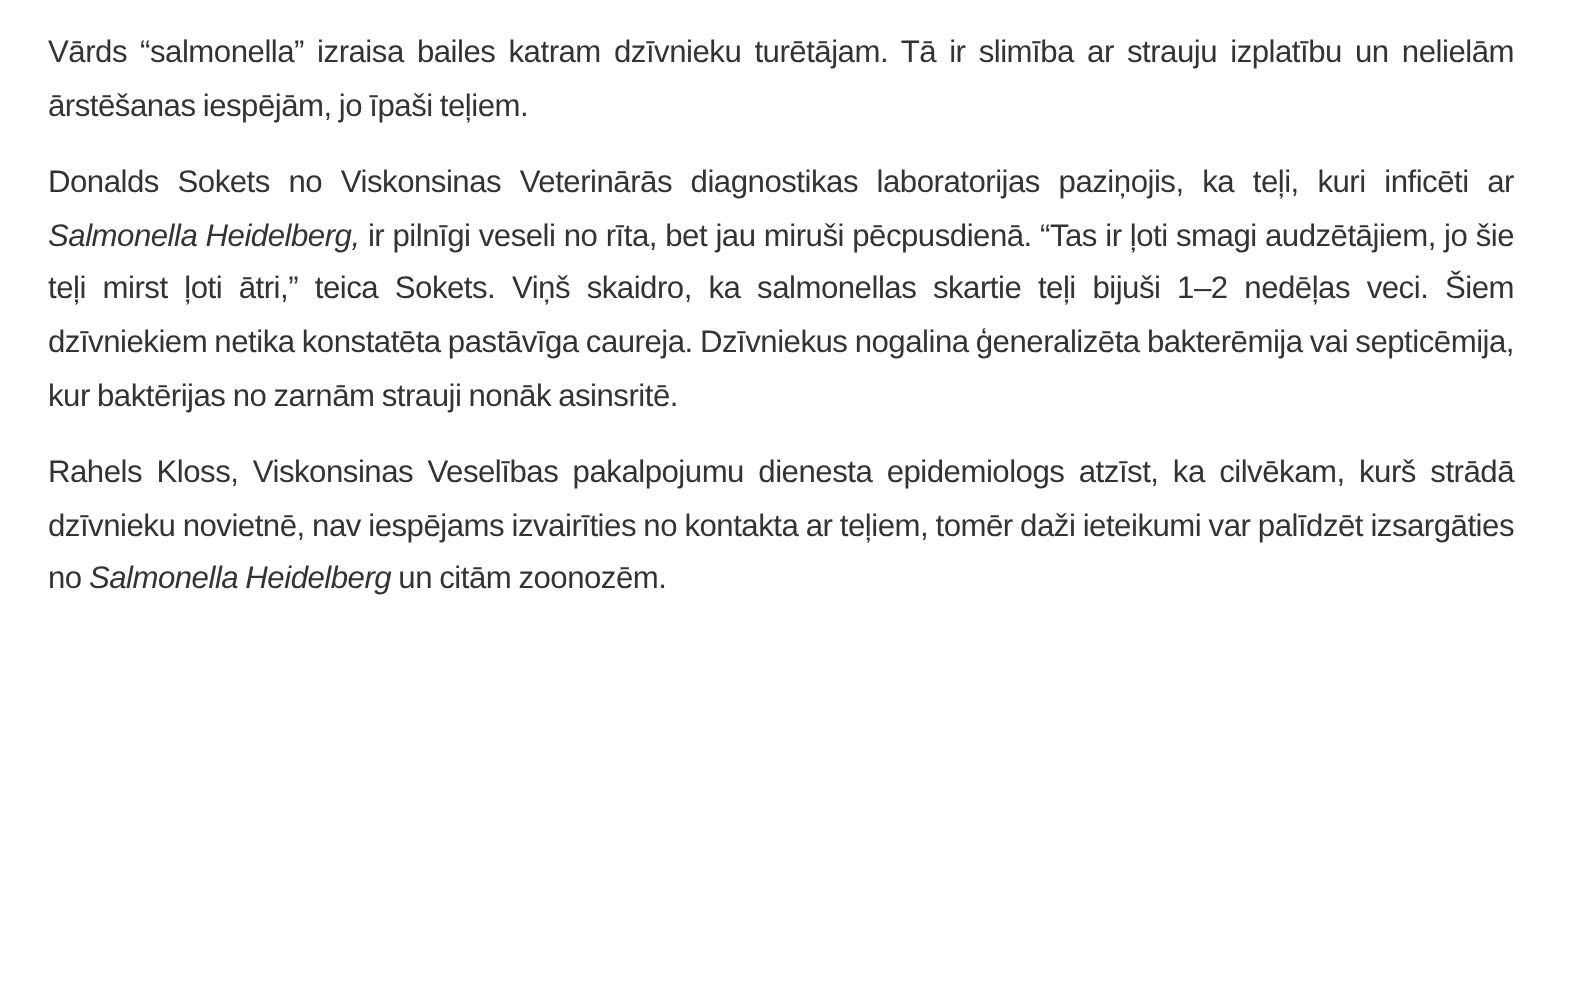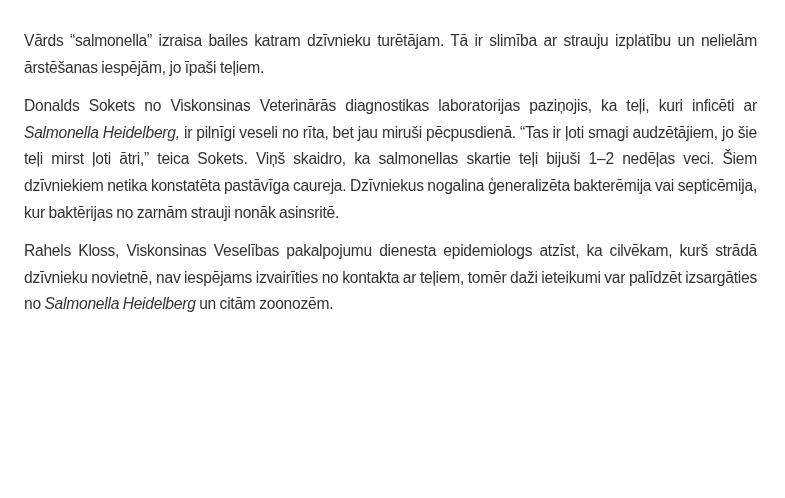--- a/index.html
+++ b/index.html
@@ -9,21 +9,21 @@
   }
   body {
     width: 785px;
     height: 498px;
     overflow: hidden;
     position: relative;
   }
   .article {
     position: absolute;
     left: 24px;
-    top: 28px;
+    top: 14px;
     width: 733px;
     font-family: "Liberation Sans", "DejaVu Sans", sans-serif;
     font-size: 15.6px;
     line-height: 26.6px;
     color: #333333;
     letter-spacing: -0.25px;
     word-spacing: -0.5px;
   }
   .article p {
     margin: 0 0 12px 0;

